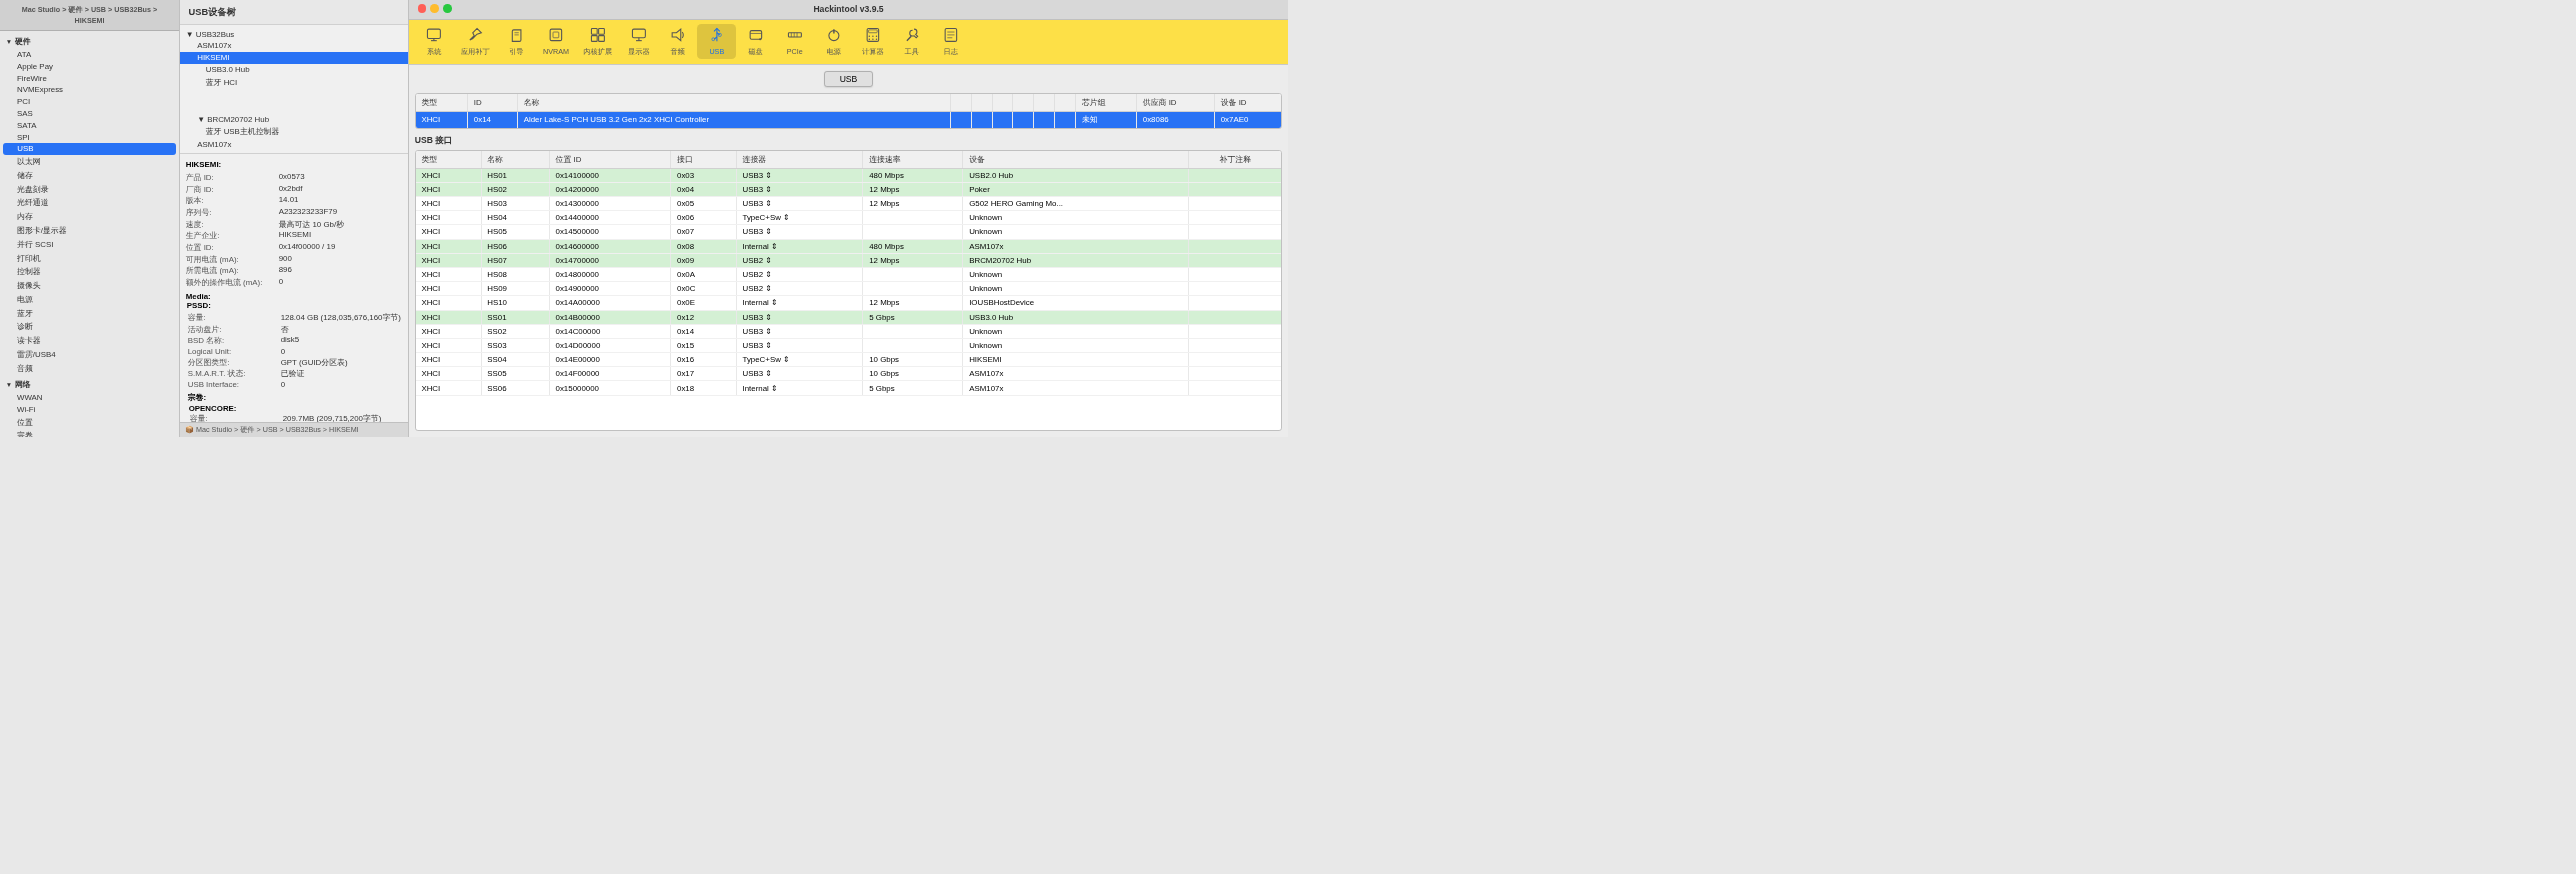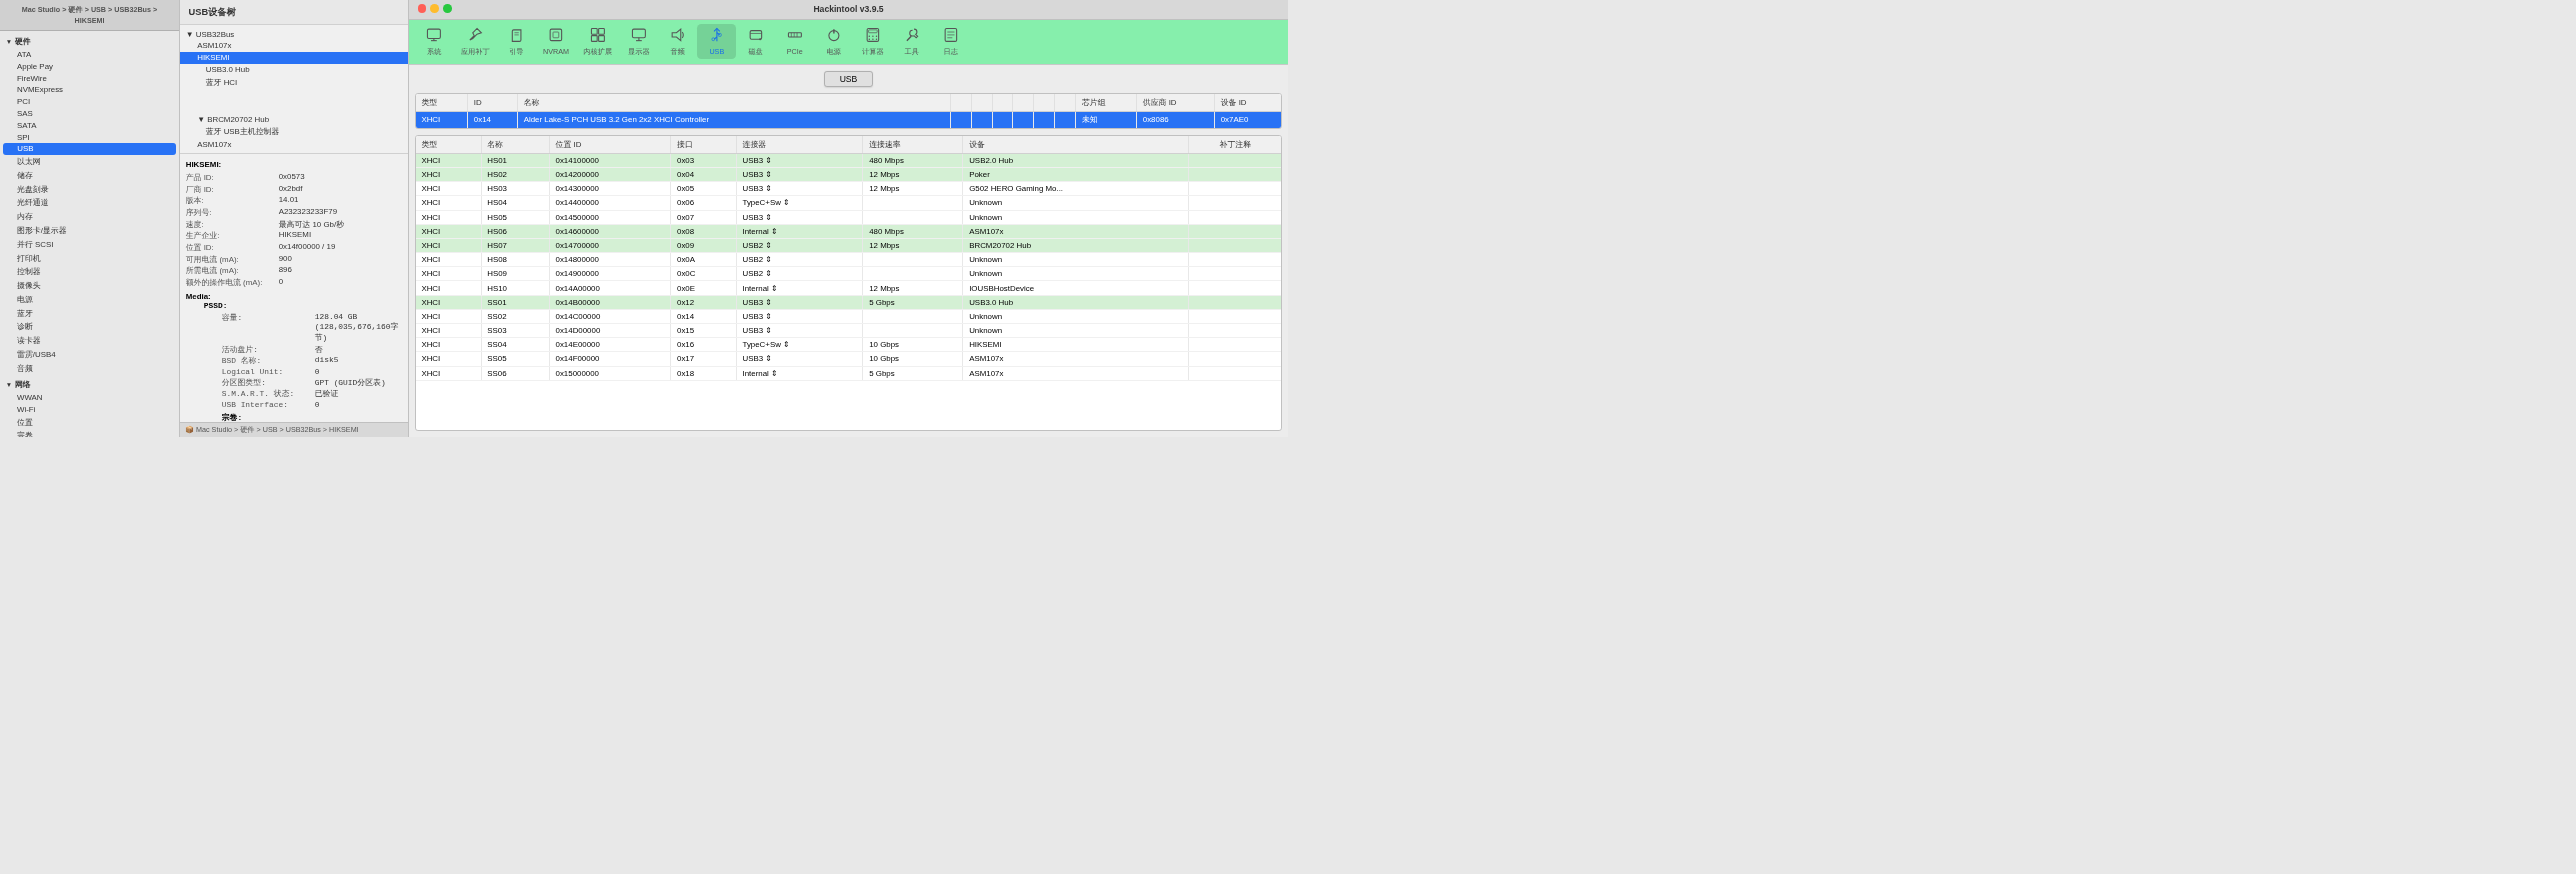--- a/index.html
+++ b/index.html
@@ -144,22 +144,21 @@
       color: #333;
     }
 
     .media-section {
       font-weight: 700;
       margin-top: 4.3px;
       margin-bottom: 0;
     }
 
     .sub-section {
-      margin-left: 18px;
-      font-family: Liberation Mono, monospace;
+      margin-left: 1px;
     }
 
     
     .breadcrumb {
       background: #d8d8d8;
       padding: 2.1px 5.7px;
       font-size: 7.2px;
       color: #555;
       border-top: 0.7px solid #c0c0c0;
       display: flex;
@@ -204,21 +203,21 @@
     .btn-min { background: #febc2e; }
     .btn-max { background: #28c840; }
 
     .hackintool-title {
       font-size: 8.6px;
       font-weight: 600;
       color: #333;
     }
 
     .toolbar {
-      background: #86efac;
+      background: #fde047;
       padding: 4.3px 5.7px;
       display: flex;
       align-items: center;
       gap: 0;
       border-bottom: 0.7px solid #c8c8c8;
     }
 
     .toolbar-item {
       display: flex;
       flex-direction: column;
@@ -755,20 +754,21 @@
             <td></td>
             <td></td>
             <td>未知</td>
             <td>0x8086</td>
             <td>0x7AE0</td>
           </tr>
         </tbody>
       </table>
     </div>
 
+    <div class="usb-ports-label">USB 接口</div>
 
     <div class="ports-table-wrapper">
       <div class="scrollable-content">
         <table class="ports-table">
           <thead>
             <tr>
               <th>类型</th>
               <th>名称</th>
               <th>位置 ID</th>
               <th>接口</th>

